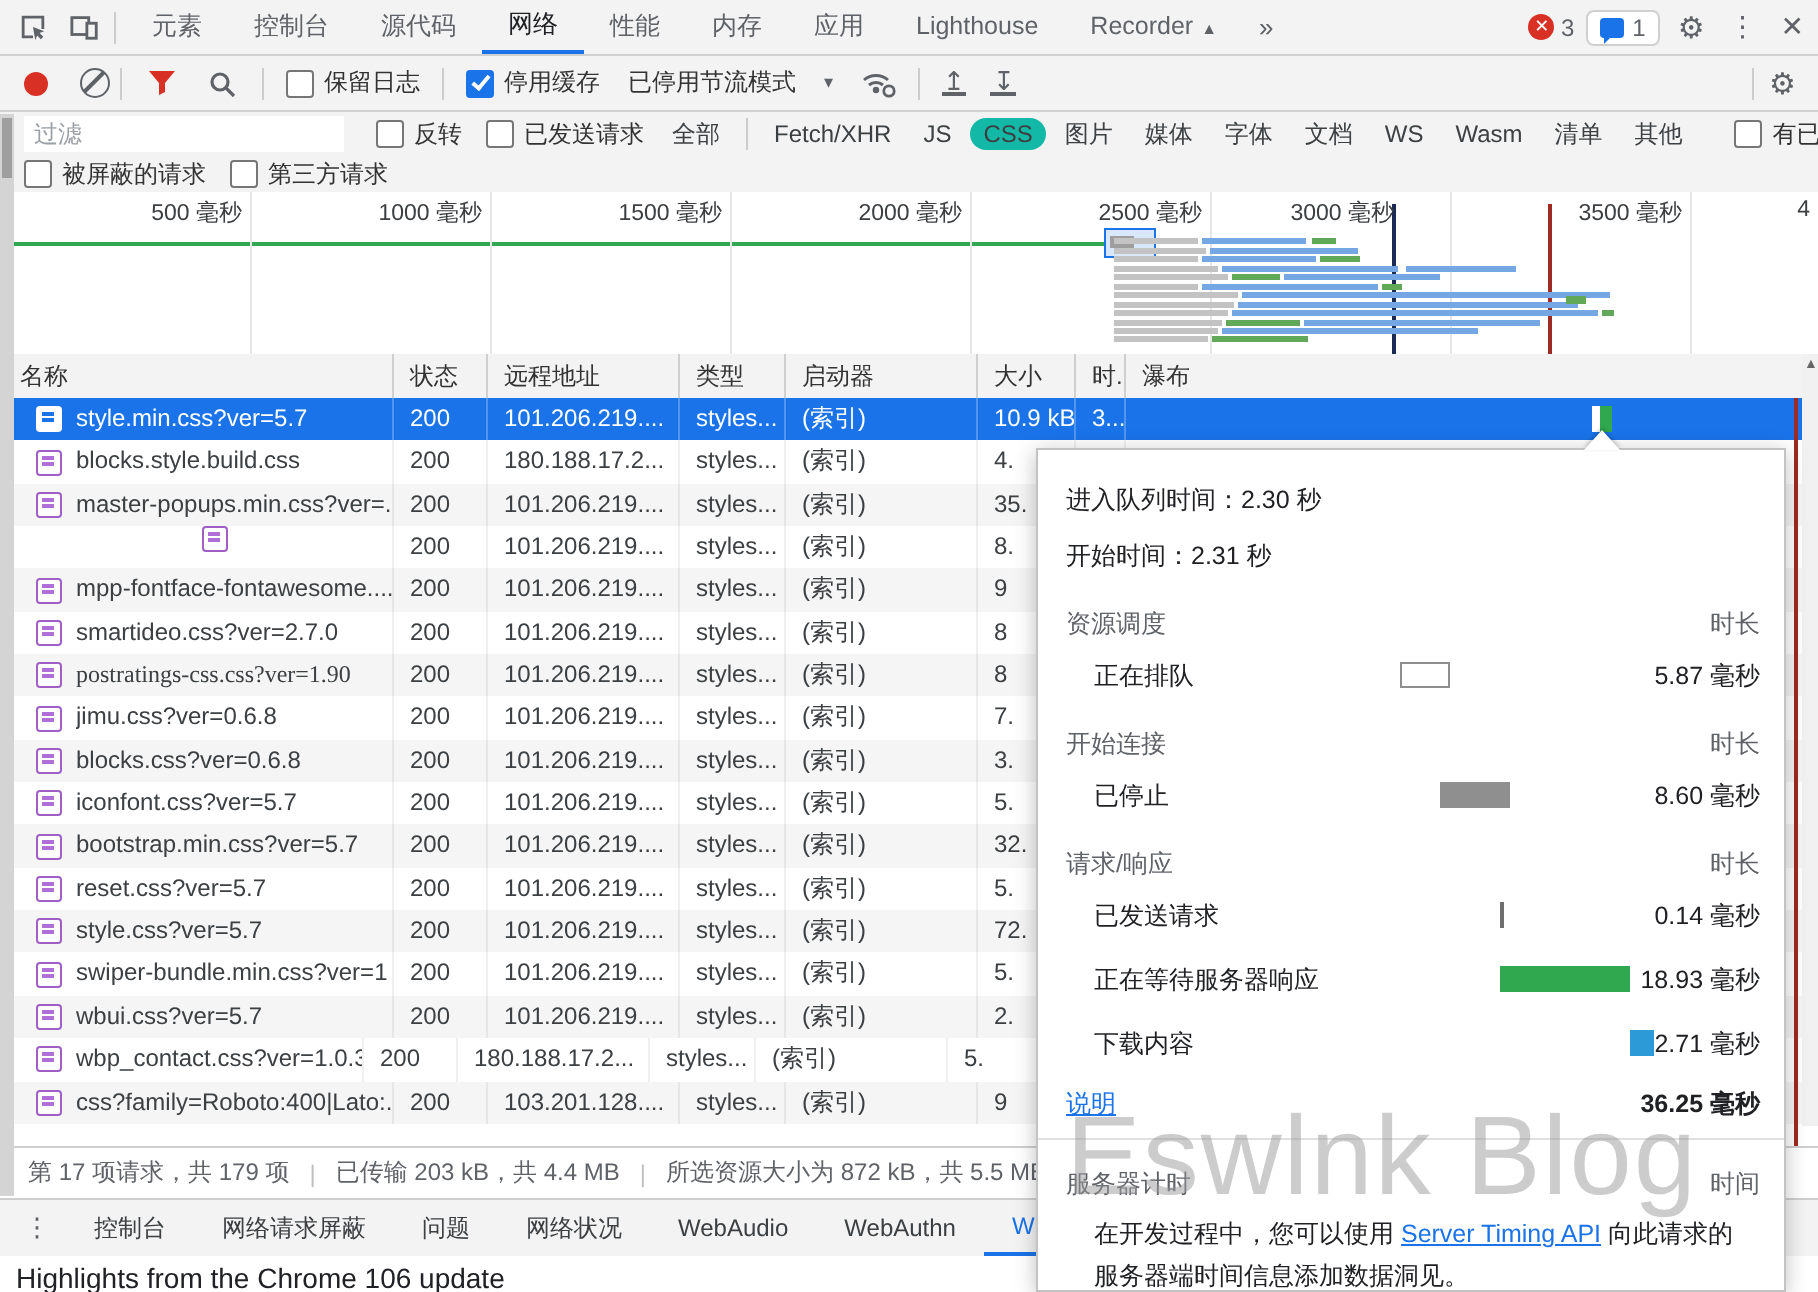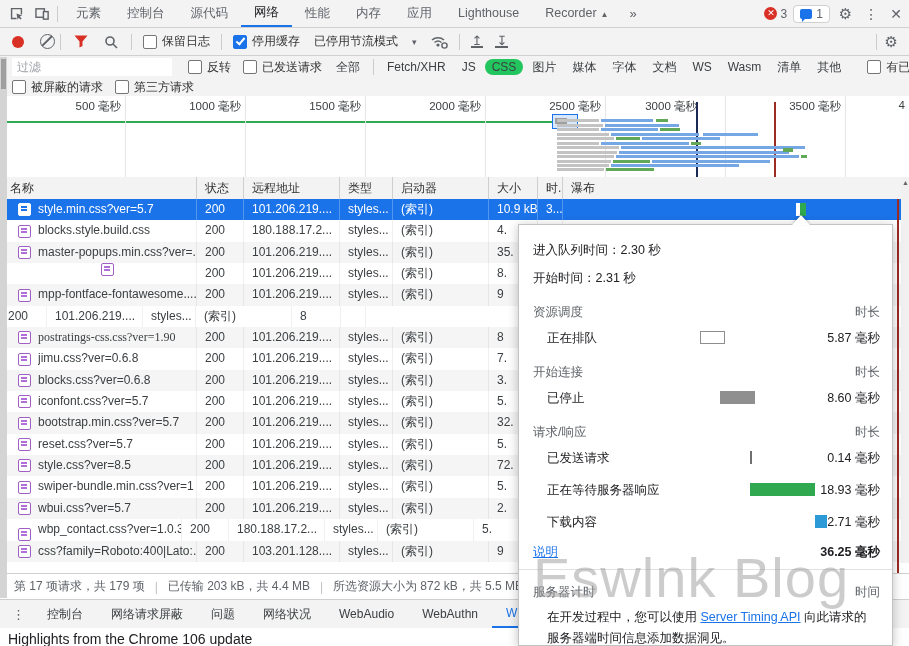--- a/index.html
+++ b/index.html
@@ -34,21 +34,21 @@
   .cb.on::after{content:"";position:absolute;left:3.5px;top:0.5px;width:3px;height:7px;border:solid #fff;border-width:0 2px 2px 0;transform:rotate(40deg);}
   .dd{display:flex;align-items:center;gap:14px;color:#333;margin:0 8px;}
   .dd .car{font-size:9px;color:#5f6368;}
   .arrow-io{color:#5f6368;font-size:13px;border-bottom:2px solid #5f6368;line-height:11px;padding:0 1px;margin:0 6px;}
   .right-gear{margin-left:auto;margin-right:8px;display:flex;align-items:center;}
   
   .filterbar{position:absolute;left:0;top:56px;width:909px;height:22px;background:#f3f3f3;display:flex;align-items:center;}
   .filter-input{width:150px;height:16px;border:none;background:#fff;margin-left:12px;font-size:12px;padding:1px 5px;color:#333;outline:none;}
   .filter-input::placeholder{color:#9aa0a6;}
   .chip{padding:1px 7px;border-radius:9px;color:#3c4043;white-space:nowrap;margin:0 1px;}
-  .chip.sel{background:#22c55e;}
+  .chip.sel{background:#14b8a6;}
   .filterbar2{position:absolute;left:0;top:78px;width:909px;height:18px;background:#f3f3f3;border-bottom:6px solid #15803d;display:flex;align-items:center;}
   
   .overview{position:absolute;left:0;top:96px;width:909px;height:81px;background:#fff;border-bottom:1px solid #cfcfcf;overflow:hidden;}
   .rtick{position:absolute;top:0;width:1px;height:81px;background:#e6e6e6;}
   .rlabel{position:absolute;top:3px;width:70px;text-align:right;color:#3c4043;font-size:11.5px;white-space:nowrap;}
   .ogreen{position:absolute;left:0;top:25px;width:553px;height:2px;background:#2fa84f;}
   .osel{position:absolute;left:552px;top:18px;width:24px;height:13px;border:1px solid #1a73e8;background:#d9e7fb;}
   .osel .inner{position:absolute;left:2px;top:3px;width:12px;height:6px;background:#9e9e9e;}
   .obar{position:absolute;}
   .vline-dcl{position:absolute;left:696px;top:6px;width:2px;height:75px;background:#1b2a55;}
@@ -368,20 +368,24 @@
         </div>
         <div class="cell" style="width: 47px;">200</div>
         <div class="cell" style="width: 96px;">101.206.219....</div>
         <div class="cell" style="width: 53px;">styles...</div>
         <div class="cell initiator" style="width: 96px;">(索引)</div>
         <div class="cell" style="width: 49px;">9</div>
         <div class="cell" style="width: 25px;"></div>
         <div class="cell wfcell" style="width: 339px;"></div>
       </div>
       <div class="nrow">
+        <div class="cell name" style="width: 197px;">
+          <span class="css-ic"></span>
+          <span style="overflow: hidden; white-space: nowrap;">smartideo.css?ver=2.7.0</span>
+        </div>
         <div class="cell" style="width: 47px;">200</div>
         <div class="cell" style="width: 96px;">101.206.219....</div>
         <div class="cell" style="width: 53px;">styles...</div>
         <div class="cell initiator" style="width: 96px;">(索引)</div>
         <div class="cell" style="width: 49px;">8</div>
         <div class="cell" style="width: 25px;"></div>
         <div class="cell wfcell" style="width: 339px;"></div>
       </div>
       <div class="nrow alt">
         <div class="cell name" style="width: 197px; font-family: Liberation Serif, serif;">
@@ -457,21 +461,21 @@
         <div class="cell" style="width: 96px;">101.206.219....</div>
         <div class="cell" style="width: 53px;">styles...</div>
         <div class="cell initiator" style="width: 96px;">(索引)</div>
         <div class="cell" style="width: 49px;">5.</div>
         <div class="cell" style="width: 25px;"></div>
         <div class="cell wfcell" style="width: 339px;"></div>
       </div>
       <div class="nrow alt">
         <div class="cell name" style="width: 197px;">
           <span class="css-ic"></span>
-          <span style="overflow: hidden; white-space: nowrap;">style.css?ver=8.5</span>
+          <span style="overflow: hidden; white-space: nowrap;">style.css?ver=5.7</span>
         </div>
         <div class="cell" style="width: 47px;">200</div>
         <div class="cell" style="width: 96px;">101.206.219....</div>
         <div class="cell" style="width: 53px;">styles...</div>
         <div class="cell initiator" style="width: 96px;">(索引)</div>
         <div class="cell" style="width: 49px;">72.</div>
         <div class="cell" style="width: 25px;"></div>
         <div class="cell wfcell" style="width: 339px;"></div>
       </div>
       <div class="nrow">
@@ -494,21 +498,21 @@
         </div>
         <div class="cell" style="width: 47px;">200</div>
         <div class="cell" style="width: 96px;">101.206.219....</div>
         <div class="cell" style="width: 53px;">styles...</div>
         <div class="cell initiator" style="width: 96px;">(索引)</div>
         <div class="cell" style="width: 49px;">2.</div>
         <div class="cell" style="width: 25px;"></div>
         <div class="cell wfcell" style="width: 339px;"></div>
       </div>
       <div class="nrow">
-        <div class="cell name" style="width: 182px; align-items: flex-end;">
+        <div class="cell name" style="width: 182px;">
           <span class="css-ic"></span>
           <span style="overflow: hidden; white-space: nowrap;">wbp_contact.css?ver=1.0.3</span>
         </div>
         <div class="cell" style="width: 47px;">200</div>
         <div class="cell" style="width: 96px;">180.188.17.2...</div>
         <div class="cell" style="width: 53px;">styles...</div>
         <div class="cell initiator" style="width: 96px;">(索引)</div>
         <div class="cell" style="width: 49px;">5.</div>
         <div class="cell" style="width: 25px;"></div>
         <div class="cell wfcell" style="width: 339px;"></div>

